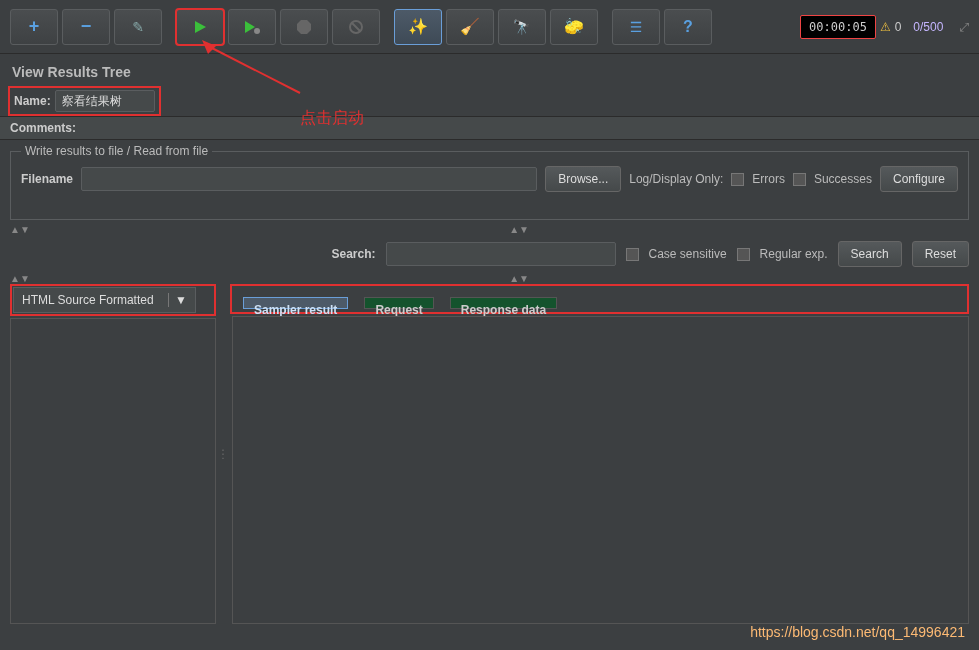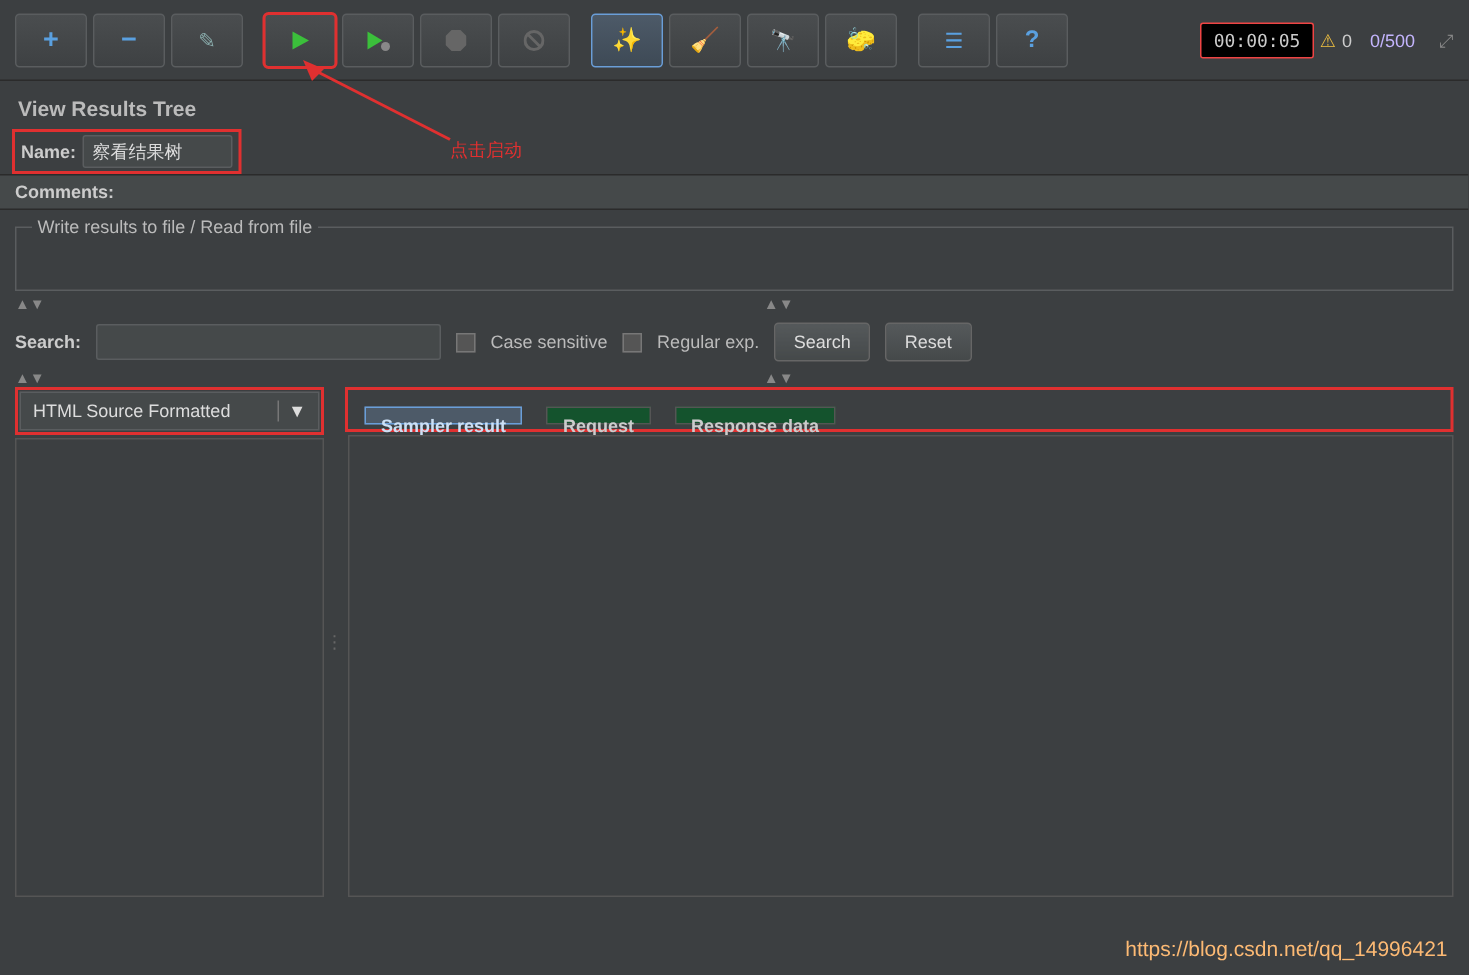--- a/index.html
+++ b/index.html
@@ -61,28 +61,28 @@
 .file-row input { flex:1; height:24px; }
 .btn {
   background: linear-gradient(#55595b,#45494a);
   border: 1px solid #666; color: #ddd;
   padding: 5px 12px; border-radius: 3px; cursor: pointer;
   font-size: 12px;
 }
 .cb { width: 13px; height: 13px; background: #555; border:1px solid #777; display:inline-block; }
 .collapse-chevrons { color:#888; padding: 0 10px; font-size:10px; display:flex; justify-content:space-between;}
 .collapse-chevrons span:last-child{margin-right:440px;}
-.search-row { display:flex; align-items:center; gap:10px; padding:6px 10px;}
+.search-row { display:flex; align-items:center; gap:10px; padding:6px 10px;justify-content:flex-end;}
 .search-row input { width: 230px; height:24px;}
 .lower {
   display: flex; padding: 0 10px; gap: 4px; height: 340px;
 }
 .dropdown-wrap { border:2px solid #e03030; padding:1px; }
 .dropdown {
-  width: 200px; height: 26px;
+  width: 183px; height: 26px;
   background: #45494a; border:1px solid #5a5d5f;
   display:flex; align-items:center; justify-content:space-between;
   padding: 0 8px; color:#ddd; cursor:pointer;
 }
 .dropdown .arrow { border-left:1px solid #777; padding-left:6px; }
 .tabs-wrap { border:2px solid #e03030; padding:11px; display:flex; gap:16px; height:30px;font-weight:bold;}
 .tab {
   padding: 5px 10px; background:#14532d; border:1px solid #555;
   color:#ccc; font-size:12px; cursor:pointer;
 }
@@ -92,21 +92,21 @@
   height: 100%;
 }
 .right-panel {
   flex:1; border:1px solid #555; background:#3c3f41;
   height:100%; margin-left:2px;
 }
 .splitter { width:6px; display:flex; align-items:center; justify-content:center; color:#666;}
 .watermark {
   position:absolute; bottom:10px; right:14px; color:#fdba74; font-size:14px;
 }
-.red-text{ color:#e03030; font-size:12px;}
+.red-text{ color:#e03030; font-size:16px;margin-top:16px;}
 .ann { position:absolute; }
 svg { display:block; }
 </style>
 </head>
 <body>
 
 <div class="toolbar">
   <div class="tool-btn">
       <span style="color:#5aa0e0;font-size:18px;font-weight:bold">+</span>
     </div>
@@ -174,20 +174,31 @@
 
 <div class="name-box">
   <span class="field-label">Name:</span>
   <input type="text" value="察看结果树" style="">
 </div>
 
 <div class="comments-bar">Comments:</div>
 
 <fieldset>
   <legend>Write results to file / Read from file</legend>
+  <div class="file-row">
+    <span class="field-label">Filename</span>
+    <input type="text" style="">
+    <button class="btn">Browse...</button>
+    <span>Log/Display Only:</span>
+    <span class="cb"></span>
+    <span>Errors</span>
+    <span class="cb"></span>
+    <span>Successes</span>
+    <button class="btn">Configure</button>
+  </div>
 </fieldset>
 
 <div class="collapse-chevrons">
     <span>▲▼</span>
     <span>▲▼</span>
   </div>
 
 <div class="search-row">
   <span class="field-label">Search:</span>
   <input type="text" style="">

